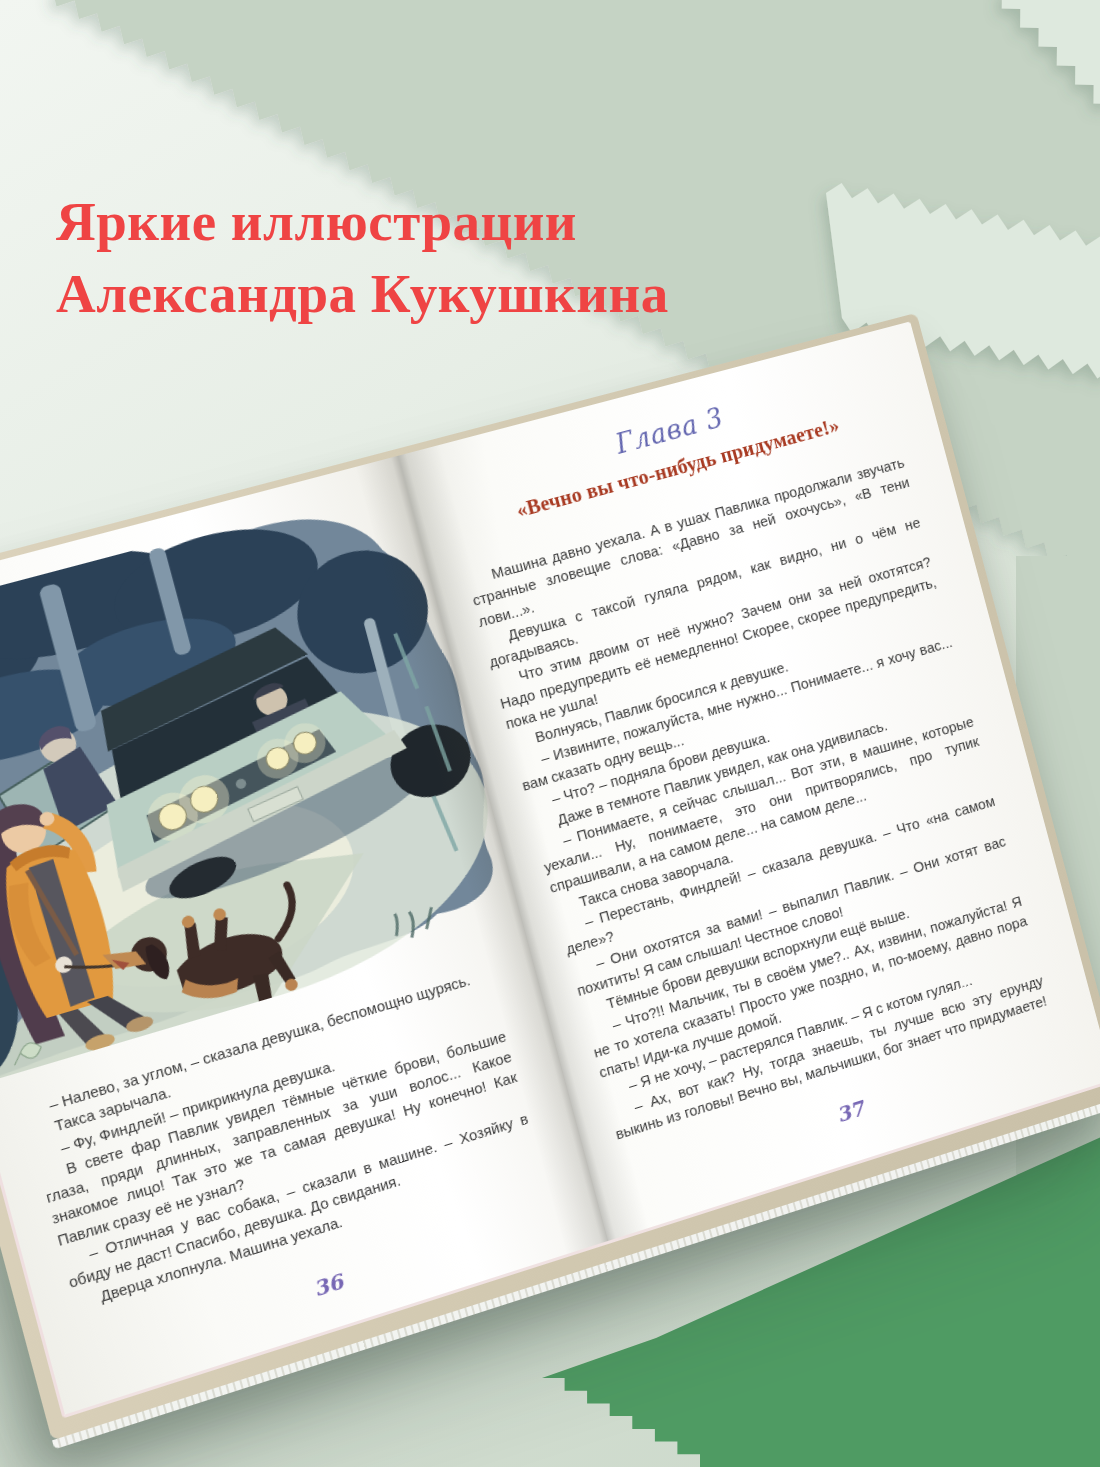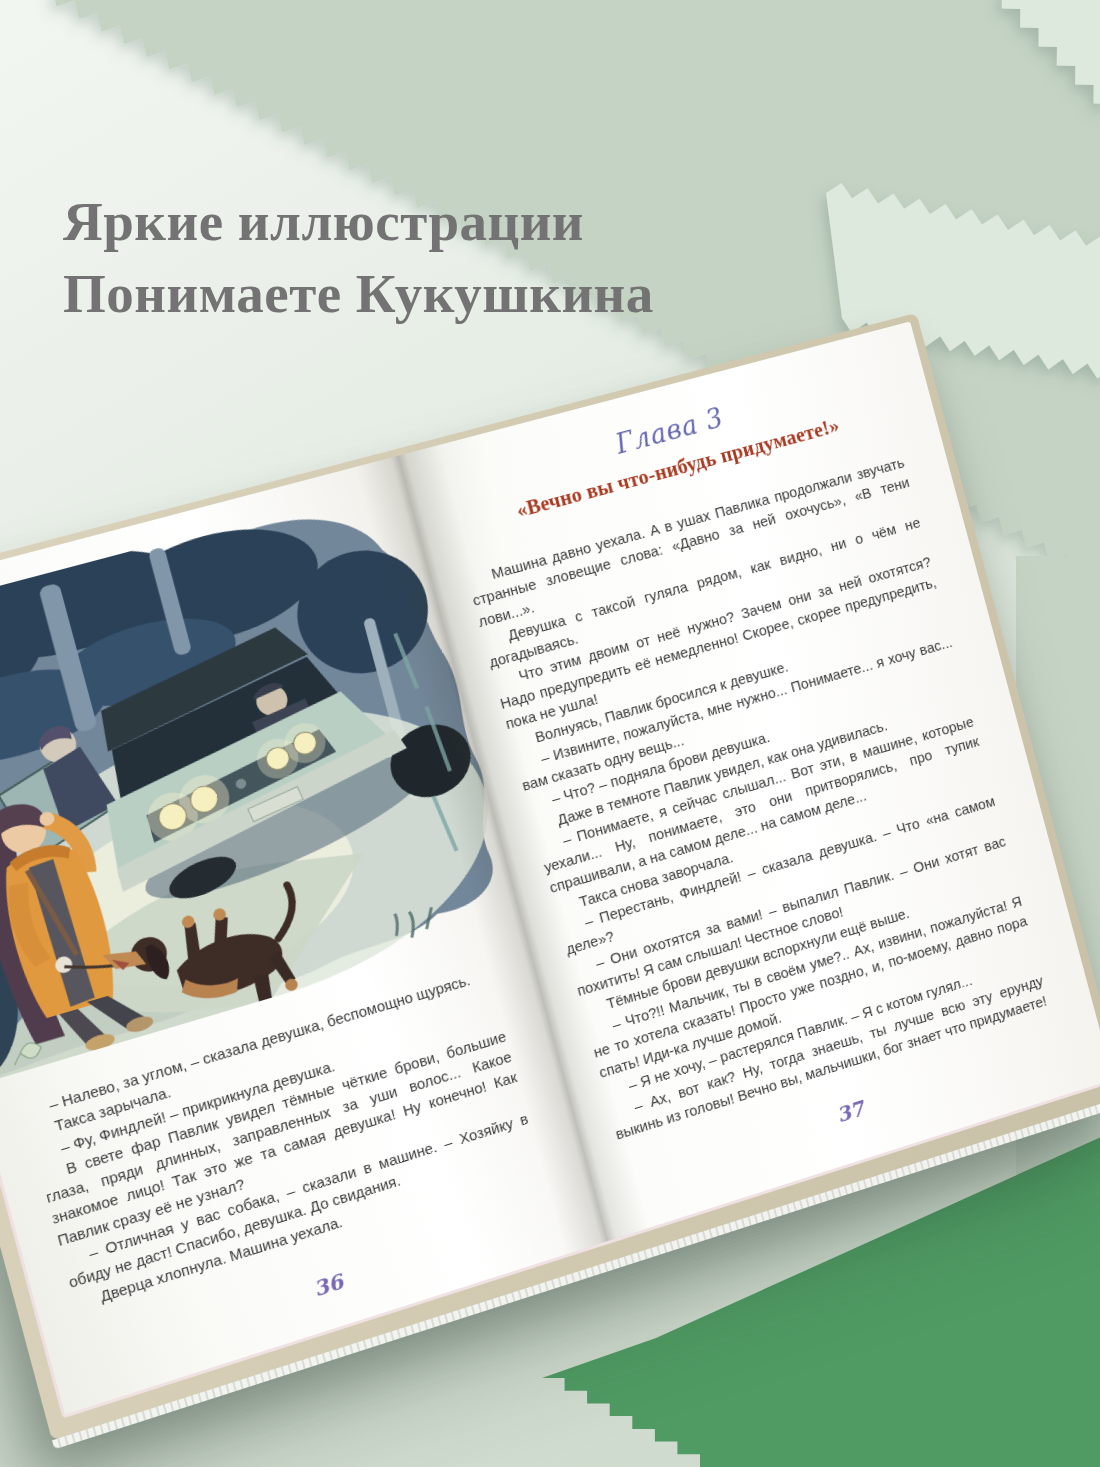--- a/index.html
+++ b/index.html
@@ -3,23 +3,23 @@
 <meta charset="utf-8">
 <style>
   html,body{margin:0;padding:0;}
   body{
     width:1100px;height:1467px;overflow:hidden;position:relative;
     background:linear-gradient(150deg,#f2f6f1 0%,#e7eee6 30%,#d6e1d4 62%,#cbd8ca 100%);
     font-family:"Liberation Sans","DejaVu Sans",sans-serif;
   }
   #bg{position:absolute;inset:0;z-index:0;}
   .header-title{
-    position:absolute;left:63px;top:186px;z-index:2;
+    position:absolute;left:56px;top:186px;z-index:2;
     font-family:"Liberation Serif","DejaVu Serif",serif;
-    font-weight:700;font-size:55px;line-height:1.3;color:#737373;letter-spacing:.5px;
+    font-weight:700;font-size:55px;line-height:1.3;color:#ef4444;letter-spacing:.5px;
   }
   .book-wrap{position:absolute;inset:0;z-index:3;perspective:1900px;perspective-origin:30% 38%;}
   .book{
     position:absolute;left:-70px;top:436px;width:1140px;height:840px;
     transform:rotate(-15deg) rotateY(7deg);
     background:linear-gradient(115deg,#ddd4be 0%,#d2c9b1 55%,#c9c0a8 100%);
     border-radius:8px;
     box-shadow:-18px 32px 48px rgba(32,52,38,.33), -46px 70px 100px rgba(32,52,38,.20);
     padding:7px 9px 17px 15px;box-sizing:border-box;
   }
@@ -74,21 +74,21 @@
   </defs>
   <polygon id="zz-sage" fill="#c5d3c4" filter="url(#ds)" points="52.0,-12.0 56.5,6.5 74.6,0.6 79.0,19.1 97.1,13.2 101.6,31.7 119.7,25.8 124.1,44.3 142.2,38.4 146.7,56.9 164.8,51.0 169.2,69.5 187.3,63.6 191.8,82.1 209.9,76.2 214.3,94.7 232.4,88.8 236.9,107.3 255.0,101.4 259.4,119.9 277.5,114.0 282.0,132.5 300.1,126.6 304.5,145.1 322.6,139.1 327.1,157.7 345.2,151.7 349.6,170.3 367.7,164.3 372.2,182.9 390.3,176.9 394.7,195.5 412.9,189.5 417.3,208.1 435.4,202.1 439.9,220.6 458.0,214.7 462.4,233.2 480.5,227.3 485.0,245.8 503.1,239.9 507.5,258.4 525.6,252.5 530.1,271.0 548.2,265.1 552.6,283.6 570.7,277.7 575.2,296.2 593.3,290.3 597.7,308.8 615.8,302.9 620.3,321.4 638.4,315.5 642.8,334.0 660.9,328.1 665.4,346.6 683.5,340.7 687.9,359.2 706.0,353.3 710.5,371.8 728.6,365.9 733.0,384.4 751.1,378.5 755.6,397.0 773.7,391.1 778.2,409.6 796.3,403.7 800.7,422.2 818.8,416.3 823.3,434.8 841.4,428.9 845.8,447.4 863.9,441.4 868.4,460.0 886.5,454.0 890.9,472.6 909.0,466.6 913.5,485.2 931.6,479.2 936.0,497.8 954.1,491.8 958.6,510.4 976.7,504.4 981.1,522.9 999.2,517.0 1003.7,535.5 1021.8,529.6 1026.2,548.1 1044.3,542.2 1048.8,560.7 1066.9,554.8 1071.3,573.3 1089.4,567.4 1093.9,585.9 1112.0,580.0 1112,-12"></polygon>
   <polygon id="zz-sage-right" fill="#c5d3c4" points="1016,556 1112,556 1112,1180 1016,1180"></polygon>
   <polygon id="zz-corner" fill="#dee9de" filter="url(#ds)" points="1002.0,-10.0 1001.8,8.5 1020.3,9.0 1020.1,27.5 1038.7,28.0 1038.5,46.5 1057.0,47.0 1056.8,65.5 1075.3,66.0 1075.1,84.5 1093.7,85.0 1093.5,103.5 1112.0,104.0 1112,-10"></polygon>
   <polygon id="zz-stripe" fill="#dee9de" filter="url(#ds)" points="826.0,193.0 841.6,182.9 852.0,198.3 867.6,188.2 878.0,203.5 893.6,193.4 904.0,208.8 919.6,198.7 930.0,214.1 945.6,204.0 956.0,219.4 971.6,209.3 982.0,224.6 997.6,214.5 1008.0,229.9 1023.6,219.8 1034.0,235.2 1049.6,225.1 1060.0,240.5 1075.6,230.4 1086.0,245.7 1101.6,235.6 1112.0,251.0 1112,368 1112.0,368.0 1097.4,378.5 1087.5,363.5 1072.8,374.0 1062.9,358.9 1048.3,369.4 1038.4,354.4 1023.7,364.9 1013.8,349.8 999.2,360.3 989.3,345.3 974.6,355.8 964.7,340.7 950.1,351.2 940.2,336.2 925.5,346.7 915.6,331.6 901.0,342.1 891.1,327.1 876.5,337.6 866.5,322.5 851.9,333.1 842.0,318.0"></polygon>
   <polygon id="zz-green" fill="#4f9b63" points="542.0,1378.0 564.6,1378.0 564.6,1390.7 587.1,1390.7 587.1,1403.4 609.7,1403.4 609.7,1416.1 632.3,1416.1 632.3,1428.9 654.9,1428.9 654.9,1441.6 677.4,1441.6 677.4,1454.3 700.0,1454.3 700,1467 1112,1467 1112,1132 656,1338"></polygon>
 </svg>
 
 <div class="header-title">
     <div>Яркие иллюстрации</div>
-    <div>Понимаете Кукушкина</div>
+    <div>Александра Кукушкина</div>
   </div>
 
 <div class="book-wrap">
   <div class="book">
     <div class="pages">
 
       <div class="page left">
 
         <svg class="illustration" viewBox="0 0 560 470" preserveAspectRatio="none">
           <path d="M10,44 C70,14 130,22 196,10 C260,0 330,16 396,10 C450,6 500,26 514,64

